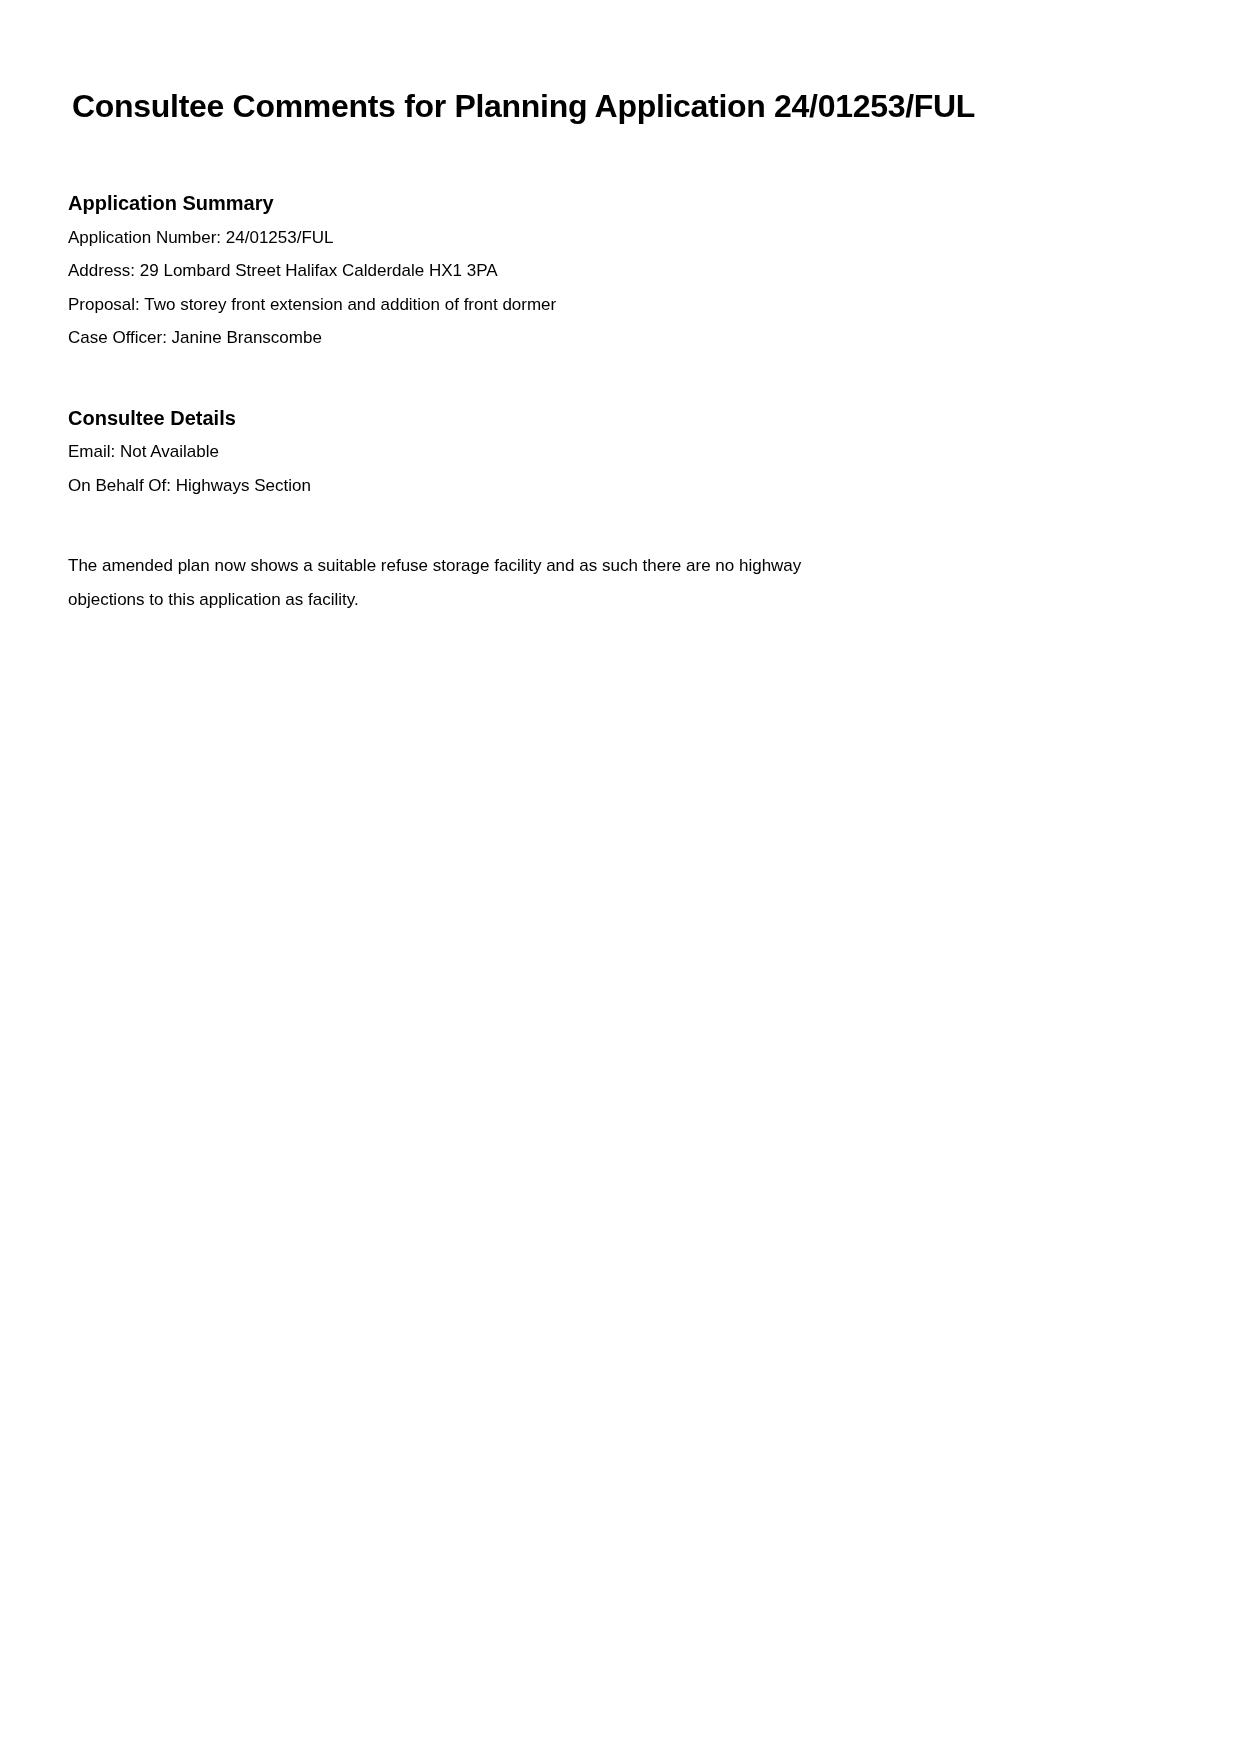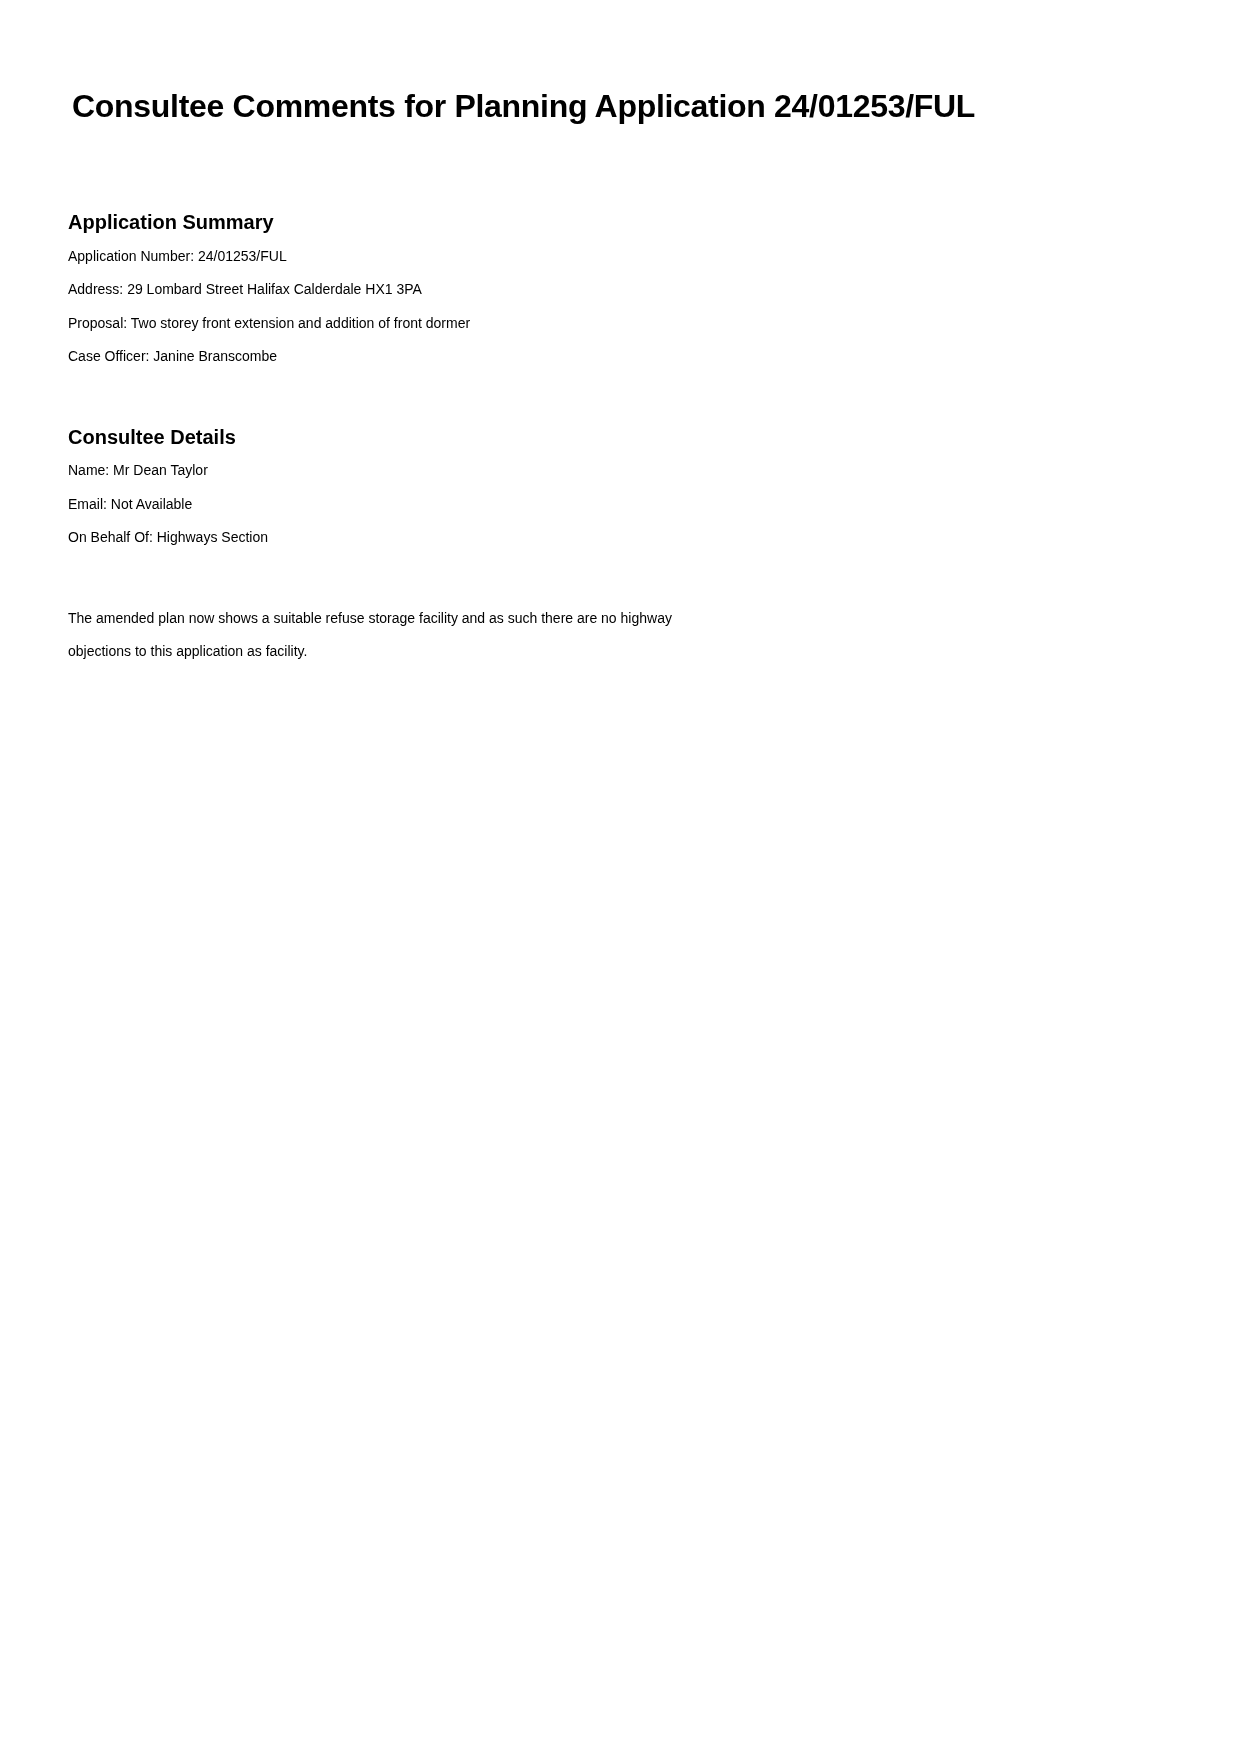--- a/index.html
+++ b/index.html
@@ -20,33 +20,33 @@
   }
   .doc-title {
     font-size: 32px;
     font-weight: bold;
     letter-spacing: -0.3px;
     margin: 0 0 0 4px;
     line-height: 40px;
     white-space: nowrap;
   }
   .section {
-    margin-top: 80px;
+    margin-top: 61px;
   }
   .section + .section {
     margin-top: 47px;
   }
   .section-heading {
     font-size: 20px;
     font-weight: bold;
     line-height: 33.5px;
     margin: 0;
   }
   .doc-line {
-    font-size: 14px;
+    font-size: 17px;
     font-weight: normal;
     line-height: 33.5px;
     white-space: nowrap;
   }
 </style>
 </head>
 <body>
 
 <div class="page">
 
@@ -55,21 +55,20 @@
   <div class="section">
     <div class="section-heading">Application Summary</div>
     <div class="doc-line">Application Number: 24/01253/FUL</div>
     <div class="doc-line">Address: 29 Lombard Street Halifax Calderdale HX1 3PA</div>
     <div class="doc-line">Proposal: Two storey front extension and addition of front dormer</div>
     <div class="doc-line">Case Officer: Janine Branscombe</div>
   </div>
 
   <div class="section">
     <div class="section-heading">Consultee Details</div>
-    <div class="doc-line">Name: Mr Dean Taylor</div>
     <div class="doc-line">Email: Not Available</div>
     <div class="doc-line">On Behalf Of: Highways Section</div>
   </div>
 
   <div class="section">
     <div class="doc-line">The amended plan now shows a suitable refuse storage facility and as such there are no highway</div>
     <div class="doc-line">objections to this application as facility.</div>
   </div>
 
 </div>

